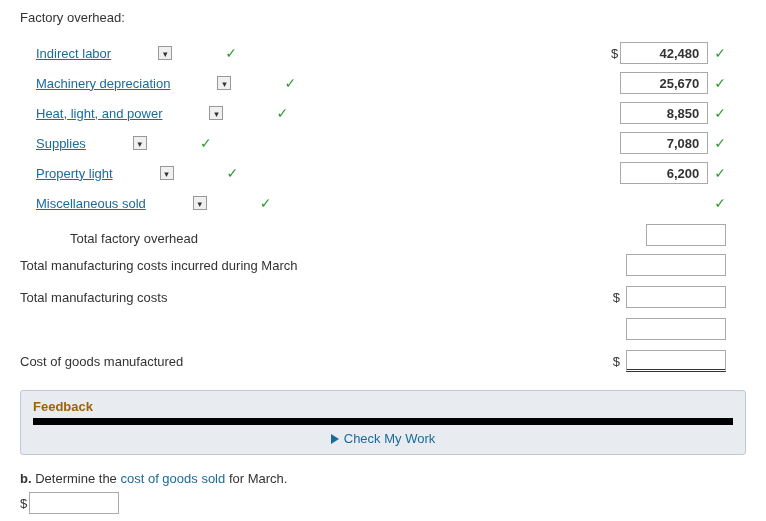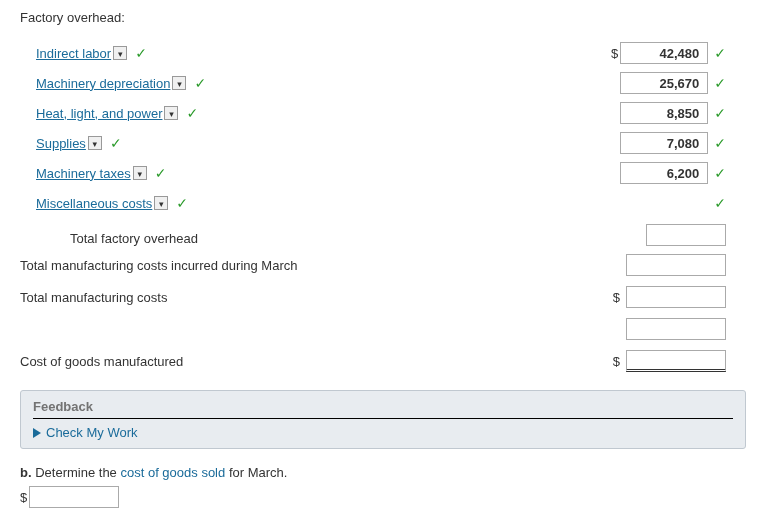--- a/index.html
+++ b/index.html
@@ -18,20 +18,21 @@
     .row {
       display: flex;
       margin-bottom: 4px;
       min-height: 26px;
     }
     .row-label {
       display: flex;
       align-items: center;
       width: 280px;
       padding-left: 16px;
+      gap: 45px;
     }
     .dropdown-link {
       color: #1a6b9a;
       text-decoration: underline;
       font-size: 13px;
       cursor: pointer;
       margin-right: 2px;
     }
     .dropdown-arrow {
       display: inline-block;
@@ -136,31 +137,32 @@
       background: #e8ecf0;
       border: 1px solid #c0c8d0;
       border-radius: 3px;
       padding: 8px 12px;
       margin-top: 16px;
       margin-bottom: 16px;
     }
     .feedback-header {
       font-size: 13px;
       font-weight: bold;
-      color: #737373;
+      color: #a16207;
       margin-bottom: 6px;
-      border-bottom: 1px solid #000000;
+      border-bottom: 7px solid #000000;
       padding-bottom: 4px;
     }
     .check-my-work {
       display: flex;
       align-items: center;
       color: #1a6b9a;
       font-size: 13px;
       cursor: pointer;
+      justify-content: center;
     }
     .triangle {
       display: inline-block;
       width: 0;
       height: 0;
       border-top: 5px solid transparent;
       border-bottom: 5px solid transparent;
       border-left: 8px solid #1a6b9a;
       margin-right: 5px;
     }
@@ -245,32 +247,32 @@
         <span class="dropdown-arrow">▾</span>
         <span class="check-green">✓</span>
       </div>
       <div class="input-group">
         <input class="amount-input readonly" type="text" value="7,080" style="">
         <span class="check-after">✓</span>
       </div>
     </div>
     <div class="row">
       <div class="row-label">
-        <span class="dropdown-link">Machinery taxes</span>
+        <span class="dropdown-link">Property light</span>
         <span class="dropdown-arrow">▾</span>
         <span class="check-green">✓</span>
       </div>
       <div class="input-group">
         <input class="amount-input readonly" type="text" value="6,200" style="">
         <span class="check-after">✓</span>
       </div>
     </div>
     <div class="row">
       <div class="row-label">
-        <span class="dropdown-link">Miscellaneous costs</span>
+        <span class="dropdown-link">Miscellaneous sold</span>
         <span class="dropdown-arrow">▾</span>
         <span class="check-green">✓</span>
       </div>
       <div class="input-group">
         <span class="check-after">✓</span>
       </div>
     </div>
   </div>
 
 <div class="total-row">

